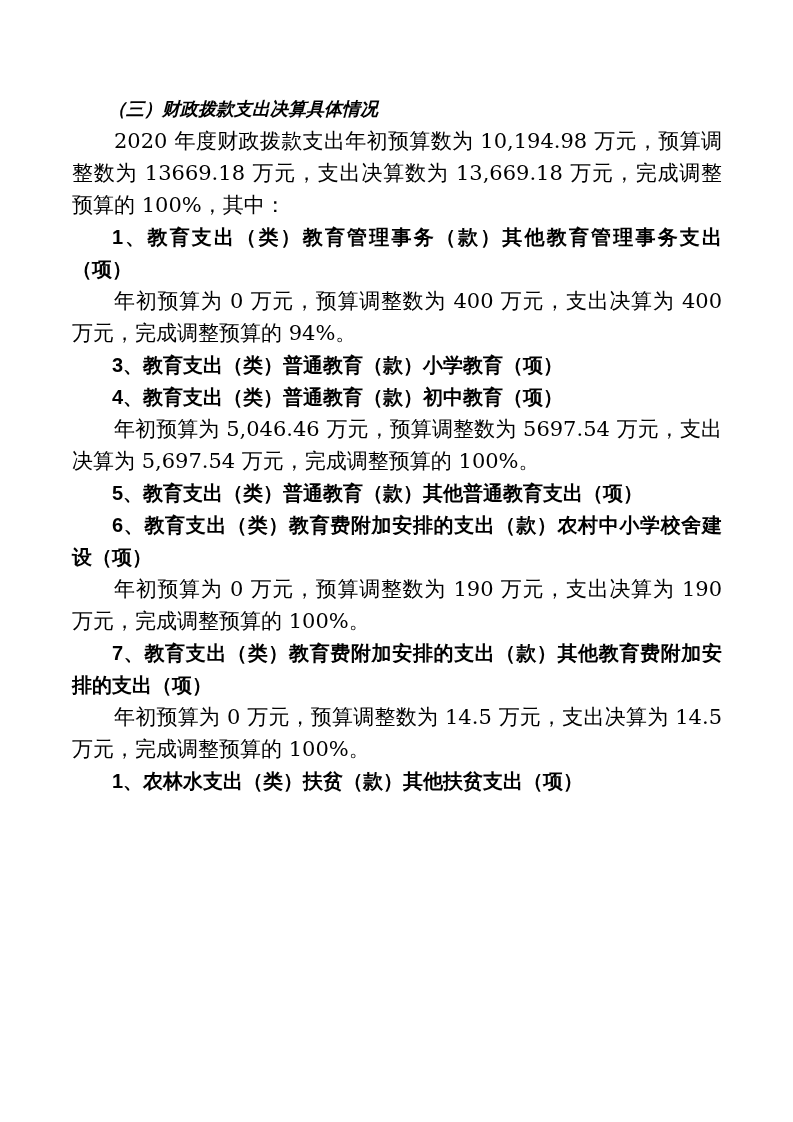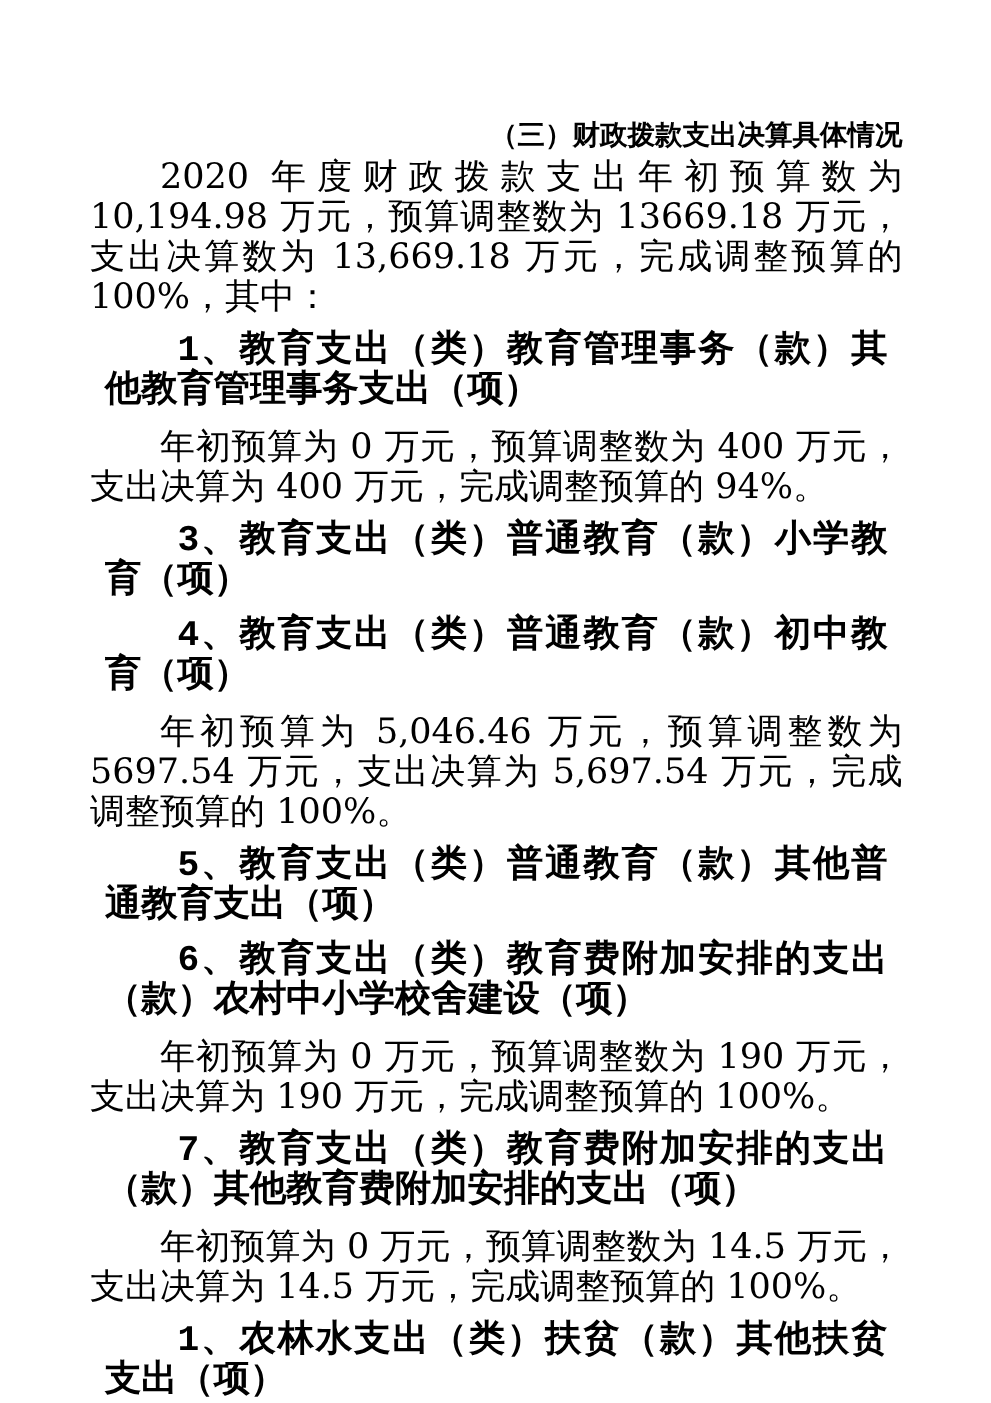--- a/index.html
+++ b/index.html
@@ -16,37 +16,38 @@
     color: #000000;
     box-sizing: border-box;
     padding: 93px 71px 30px 72px;
     overflow: hidden;
     font-family: "DejaVu Serif", "Liberation Serif", serif;
   }
   .section-heading {
     margin: 0;
     font-family: "DejaVu Sans", "Liberation Sans", sans-serif;
     font-weight: bold;
-    font-size: 22px;
+    font-size: 18px;
     line-height: 32px;
     text-indent: 2em;
-    text-align: right;
+    text-align: left;
+    font-style: italic;
   }
   p.body-para {
     margin: 0;
-    font-size: 28px;
+    font-size: 21px;
     line-height: 32px;
     text-indent: 2em;
     text-align: justify;
   }
   p.item-title {
-    margin: 12px;
-    font-family: Liberation Mono, monospace;
+    margin: 0;
+    font-family: Liberation Sans, sans-serif;
     font-weight: bold;
-    font-size: 29px;
+    font-size: 20px;
     line-height: 32px;
     text-indent: 2em;
     text-align: justify;
   }
 </style>
 </head>
 <body>
 
 <div class="page" style="background: rgb(255, 255, 255); color: rgb(0, 0, 0);">
   <h2 class="section-heading">（三）财政拨款支出决算具体情况</h2>

